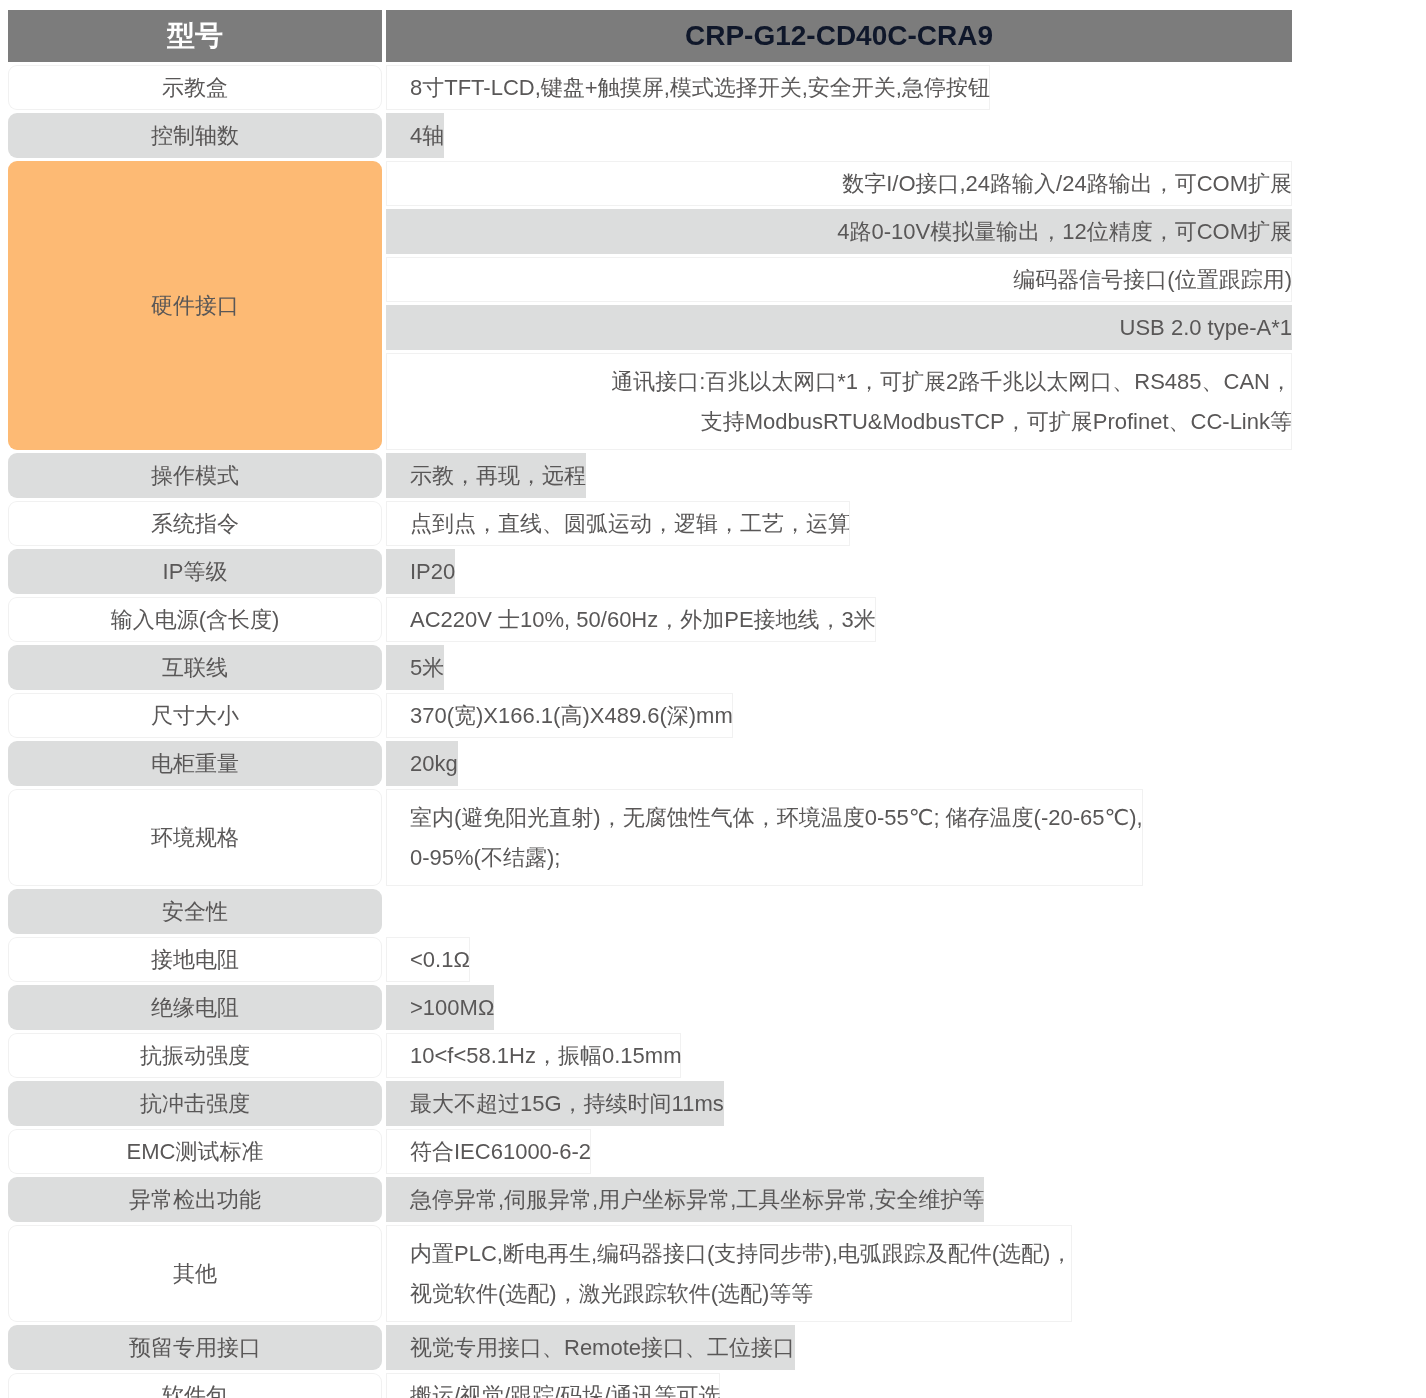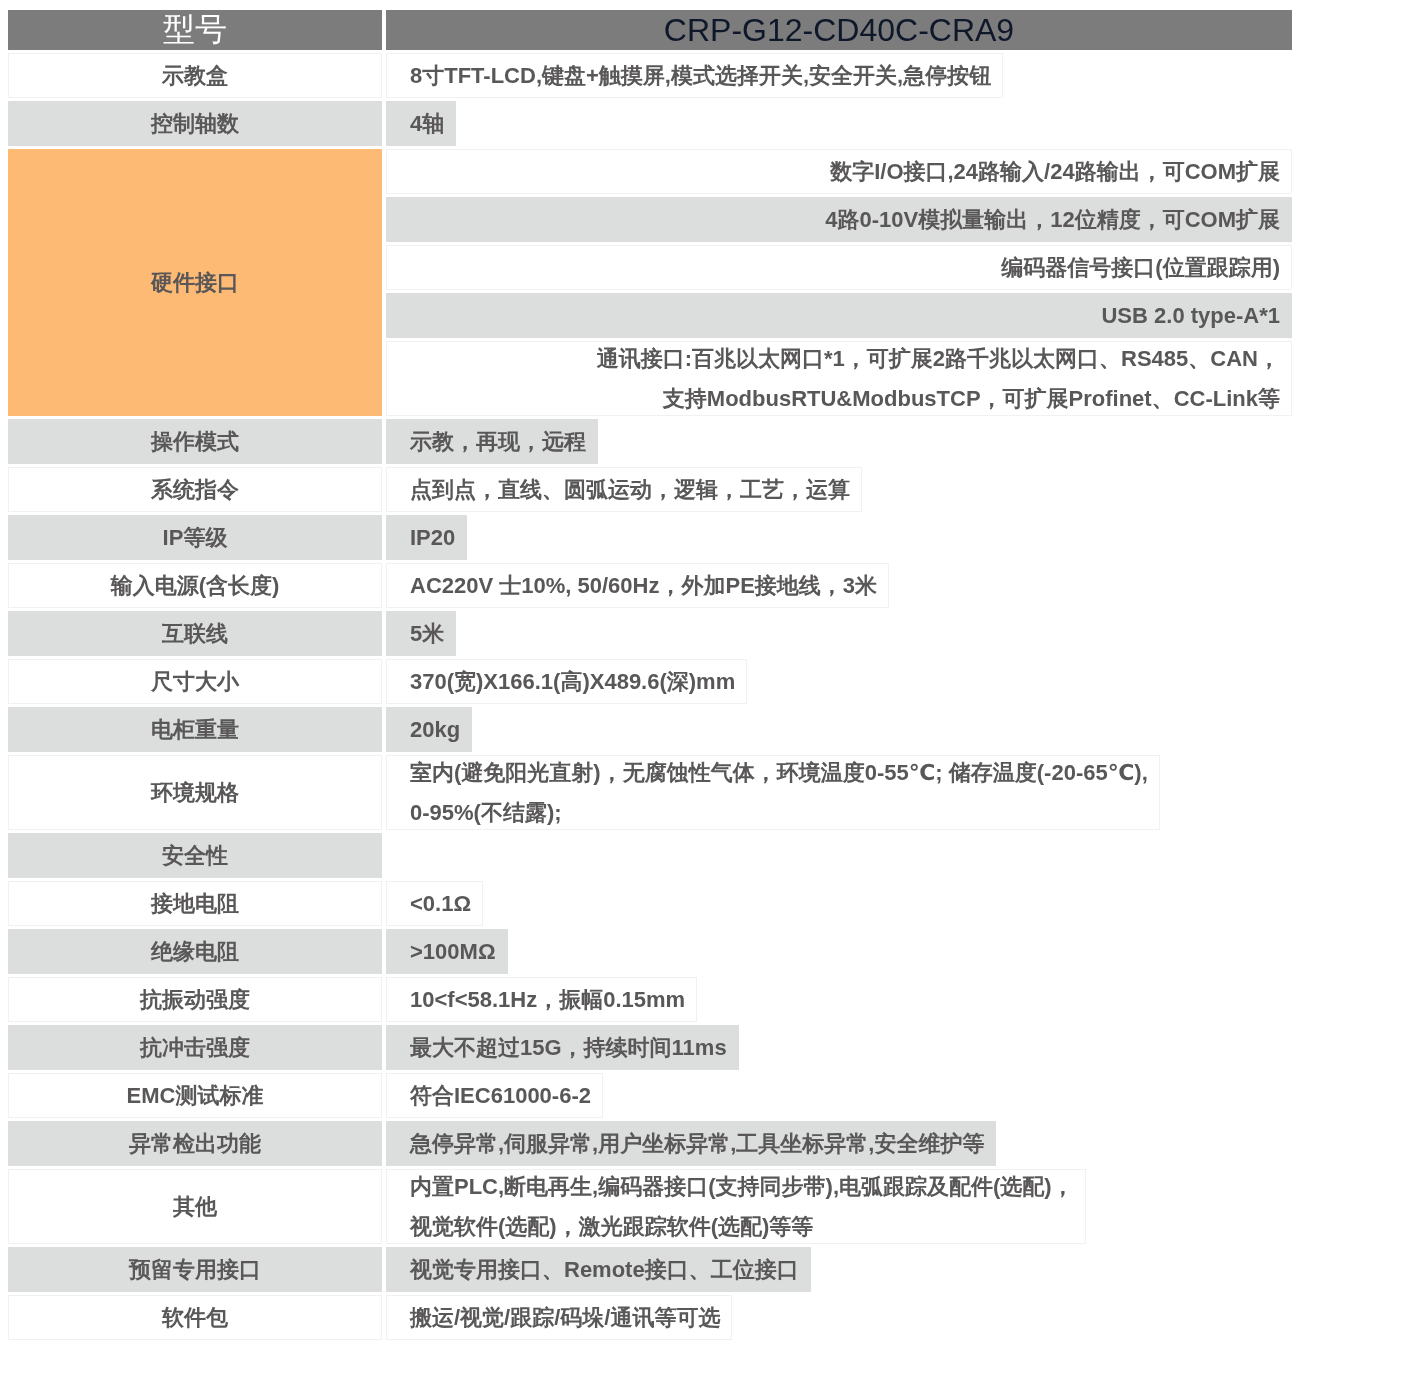--- a/index.html
+++ b/index.html
@@ -15,40 +15,40 @@
     position: absolute;
     left: 8px; top: 10px;
     width: 1284px;
   }
   .t-row { display: flex; margin-bottom: 3px; }
   .cell { display: flex; }
   .label-col { width: 374px; flex: 0 0 374px; margin-right: 4px; }
   .value-col { flex: 1 1 auto; min-width: 0; }
   
   .header-row .cell {
-    height: 40px;
+    height: 52px;
     align-items: center; justify-content: center;
-    font-size: 32px; font-weight: normal;
+    font-size: 28px; font-weight: bold;
   }
   
   .row-label {
     align-items: center; justify-content: center;
-    font-size: 22px; font-weight: bold;
+    font-size: 22px; font-weight: normal;
     text-align: right;
     line-height: 30px;
+    border-radius: 9px;
   }
   .row-value {
     flex-direction: column; justify-content: center;
-    padding-left: 24px; padding-right: 12px;
+    padding-left: 24px; padding-right: 0;
     font-size: 22px;
     line-height: 40px;
-    font-weight: bold;
   }
   .h1x { height: 45px; }
-  .h2x { height: 75px; }
+  .h2x { height: 97px; }
   .bg-white { background: #ffffff; box-shadow: inset 0 0 0 1px #f1f1f1; }
   .bg-gray  { background: #dcdddd; }
   .bg-group { background: #fdba74; }
   .group-row { display: flex; margin-bottom: 3px; }
   .group-sub { display: flex; flex-direction: column; flex: 1 1 auto; min-width: 0; text-align: right; }
   .group-sub .row-value { margin-bottom: 3px; }
   .group-sub .row-value:last-child { margin-bottom: 0; }
   .value-line { white-space: nowrap; }
 </style>
 </head>

